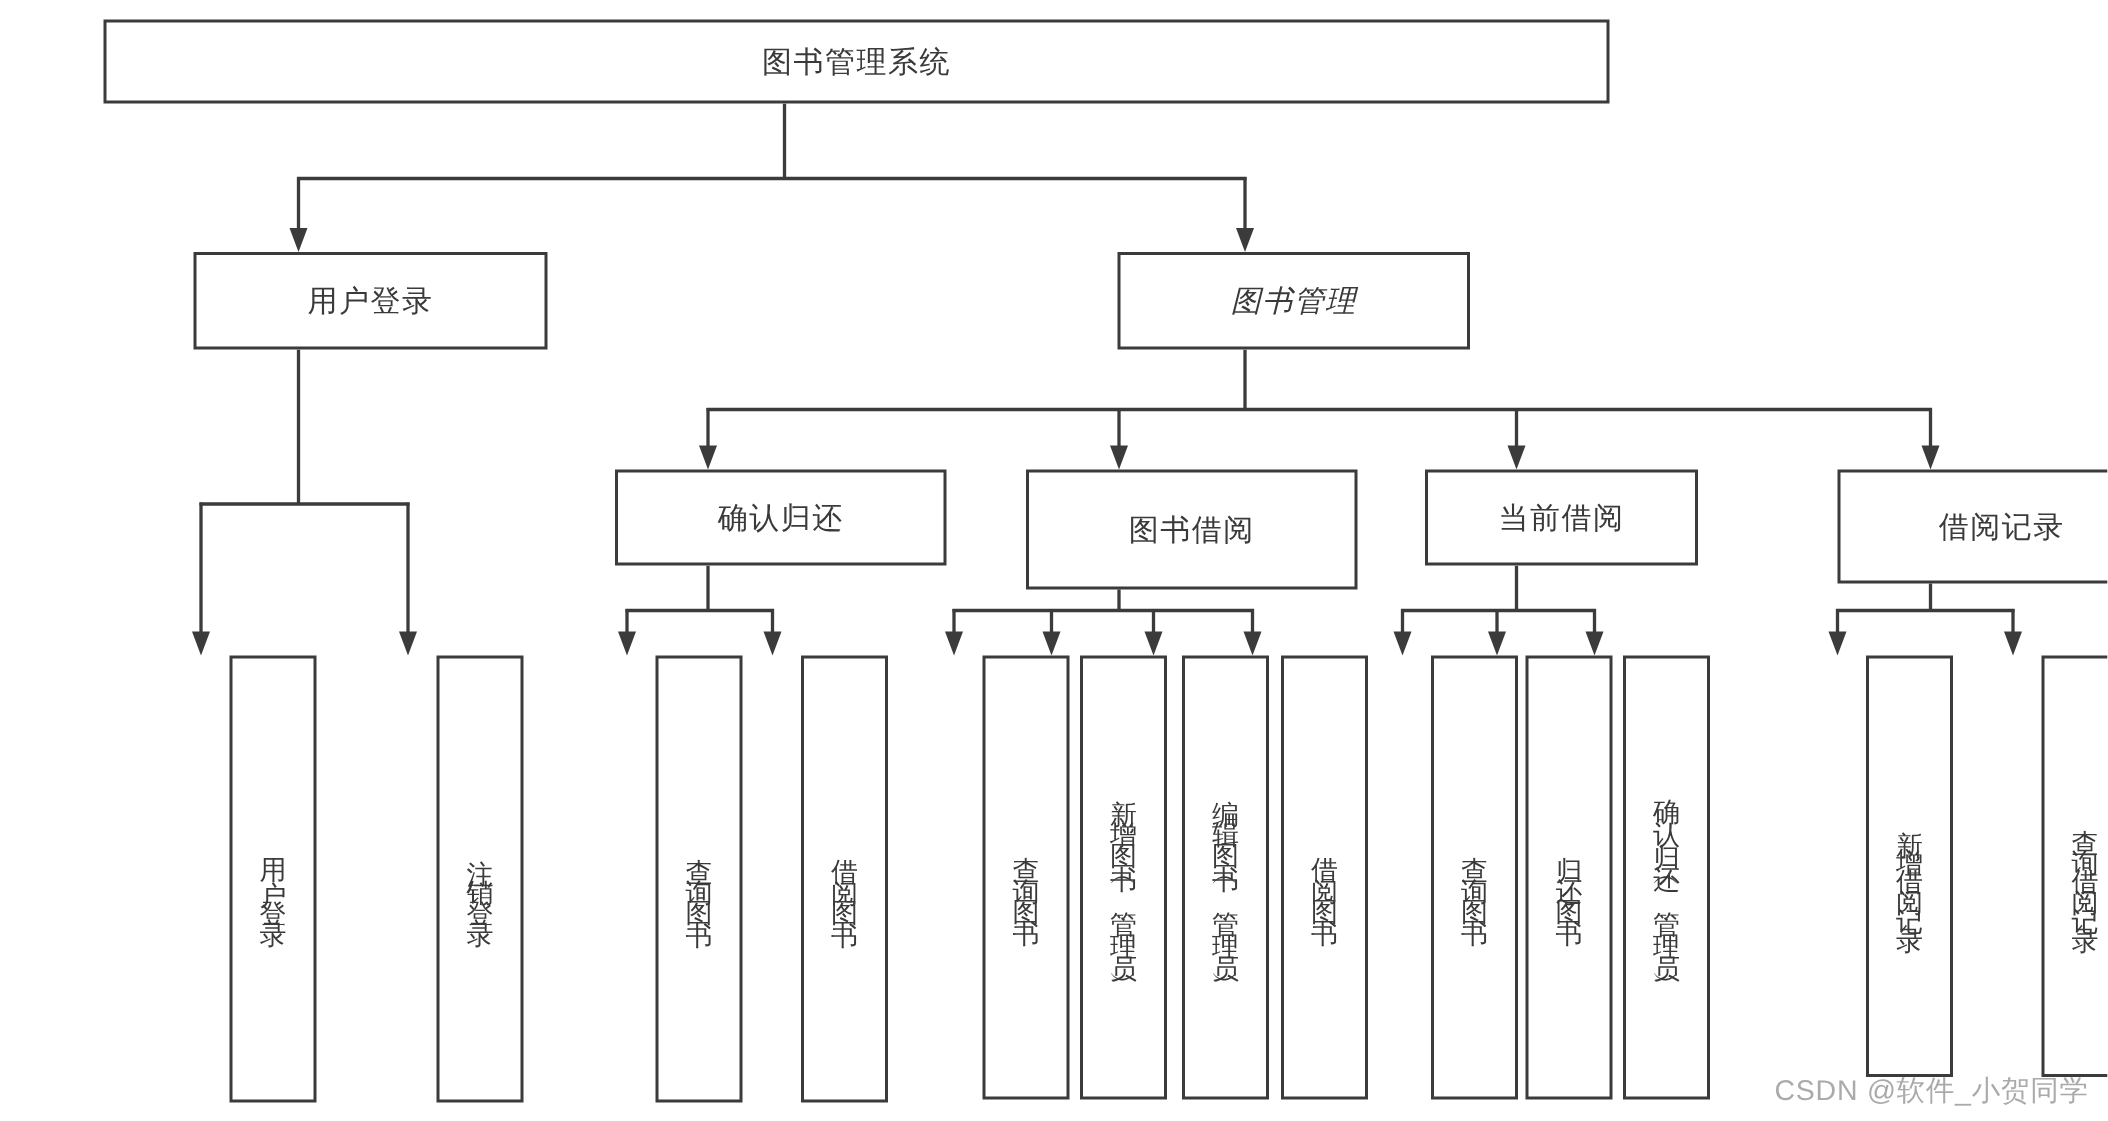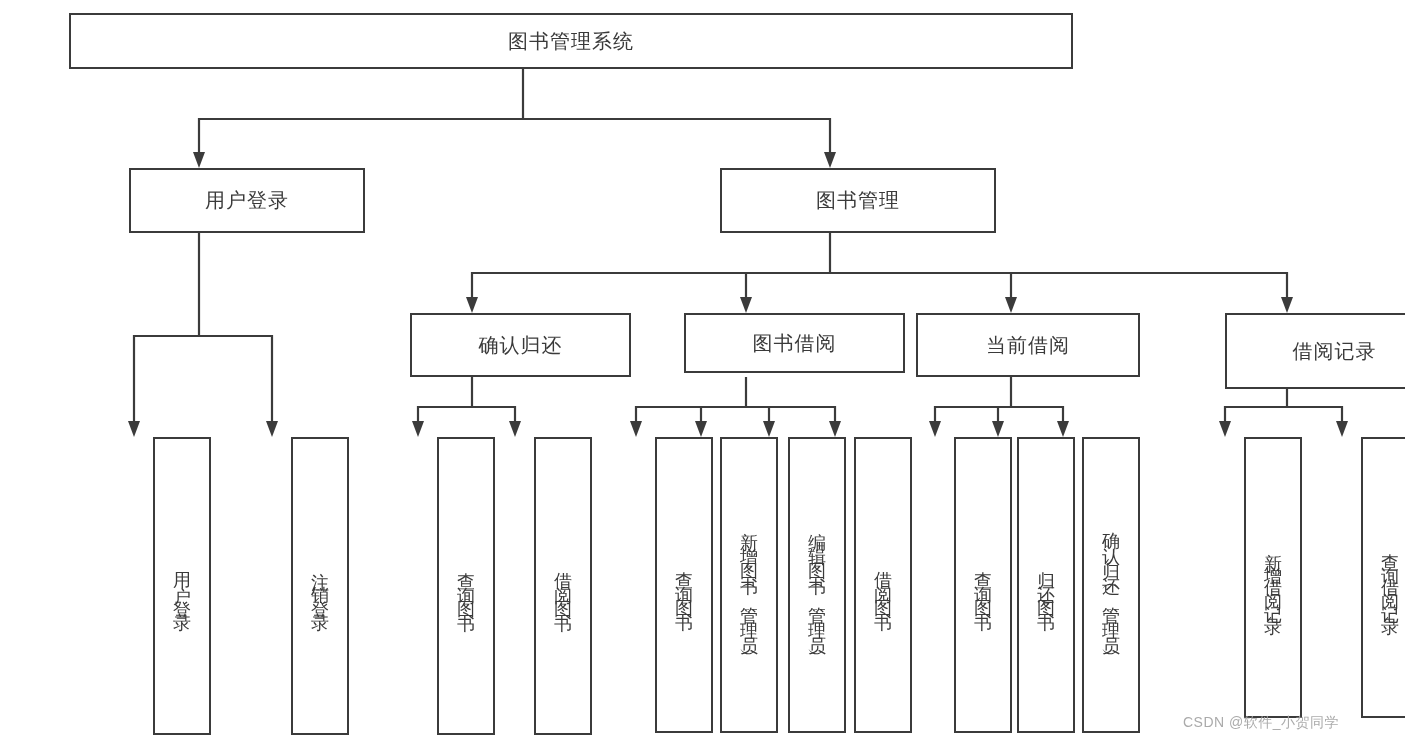--- a/index.html
+++ b/index.html
@@ -32,21 +32,21 @@
     white-space:nowrap;
   }
   .vnode.long span{ letter-spacing:15px; }
   .vnode.mid span{ letter-spacing:13px; }
   #wires{ position:absolute; left:0; top:0; }
   #wires line{ stroke:#3b3b3b; stroke-width:2.2px; }
   #wires polygon{ fill:#3b3b3b; }
   .watermark{
     position:absolute;
     left:1183px; top:714px;
-    font-size:14px;
+    font-size:19px;
     color:#a6a6a6;
     letter-spacing:0.5px;
     opacity:0.95;
     white-space:nowrap;
   }
 </style>
 </head>
 <body>
 
 <div id="stage">
@@ -109,25 +109,25 @@
     <line x1="1224" y1="407" x2="1343" y2="407"></line>
     <line x1="1225" y1="406" x2="1225" y2="423"></line>
     <polygon points="1219,421 1231,421 1225,437"></polygon>
     <line x1="1342" y1="406" x2="1342" y2="423"></line>
     <polygon points="1336,421 1348,421 1342,437"></polygon>
   </svg>
 
   <div class="node hnode" style="left:21px;top:13px;width:1004px;height:56px;">图书管理系统</div>
 
   <div class="node hnode" style="left:81px;top:168px;width:236px;height:65px;">用户登录</div>
-  <div class="node hnode" style="left:672px;top:168px;width:276px;height:65px;">图书管理</div>
+  <div class="node hnode" style="left:697px;top:168px;width:235px;height:65px;font-style:italic;">图书管理</div>
 
   <div class="node hnode" style="left:362px;top:313px;width:221px;height:64px;">确认归还</div>
-  <div class="node hnode" style="left:636px;top:313px;width:221px;height:60px;">图书借阅</div>
-  <div class="node hnode" style="left:868px;top:313px;width:224px;height:64px;">当前借阅</div>
+  <div class="node hnode" style="left:636px;top:313px;width:221px;height:80px;">图书借阅</div>
+  <div class="node hnode" style="left:902px;top:313px;width:182px;height:64px;">当前借阅</div>
   <div class="node hnode" style="left:1177px;top:313px;width:219px;height:76px;">借阅记录</div>
 
   <div class="node vnode" style="left:105px;top:437px;width:58px;height:298px;">
     <span>用户登录</span>
   </div>
   <div class="node vnode" style="left:243px;top:437px;width:58px;height:298px;">
     <span>注销登录</span>
   </div>
 
   <div class="node vnode" style="left:389px;top:437px;width:58px;height:298px;">

